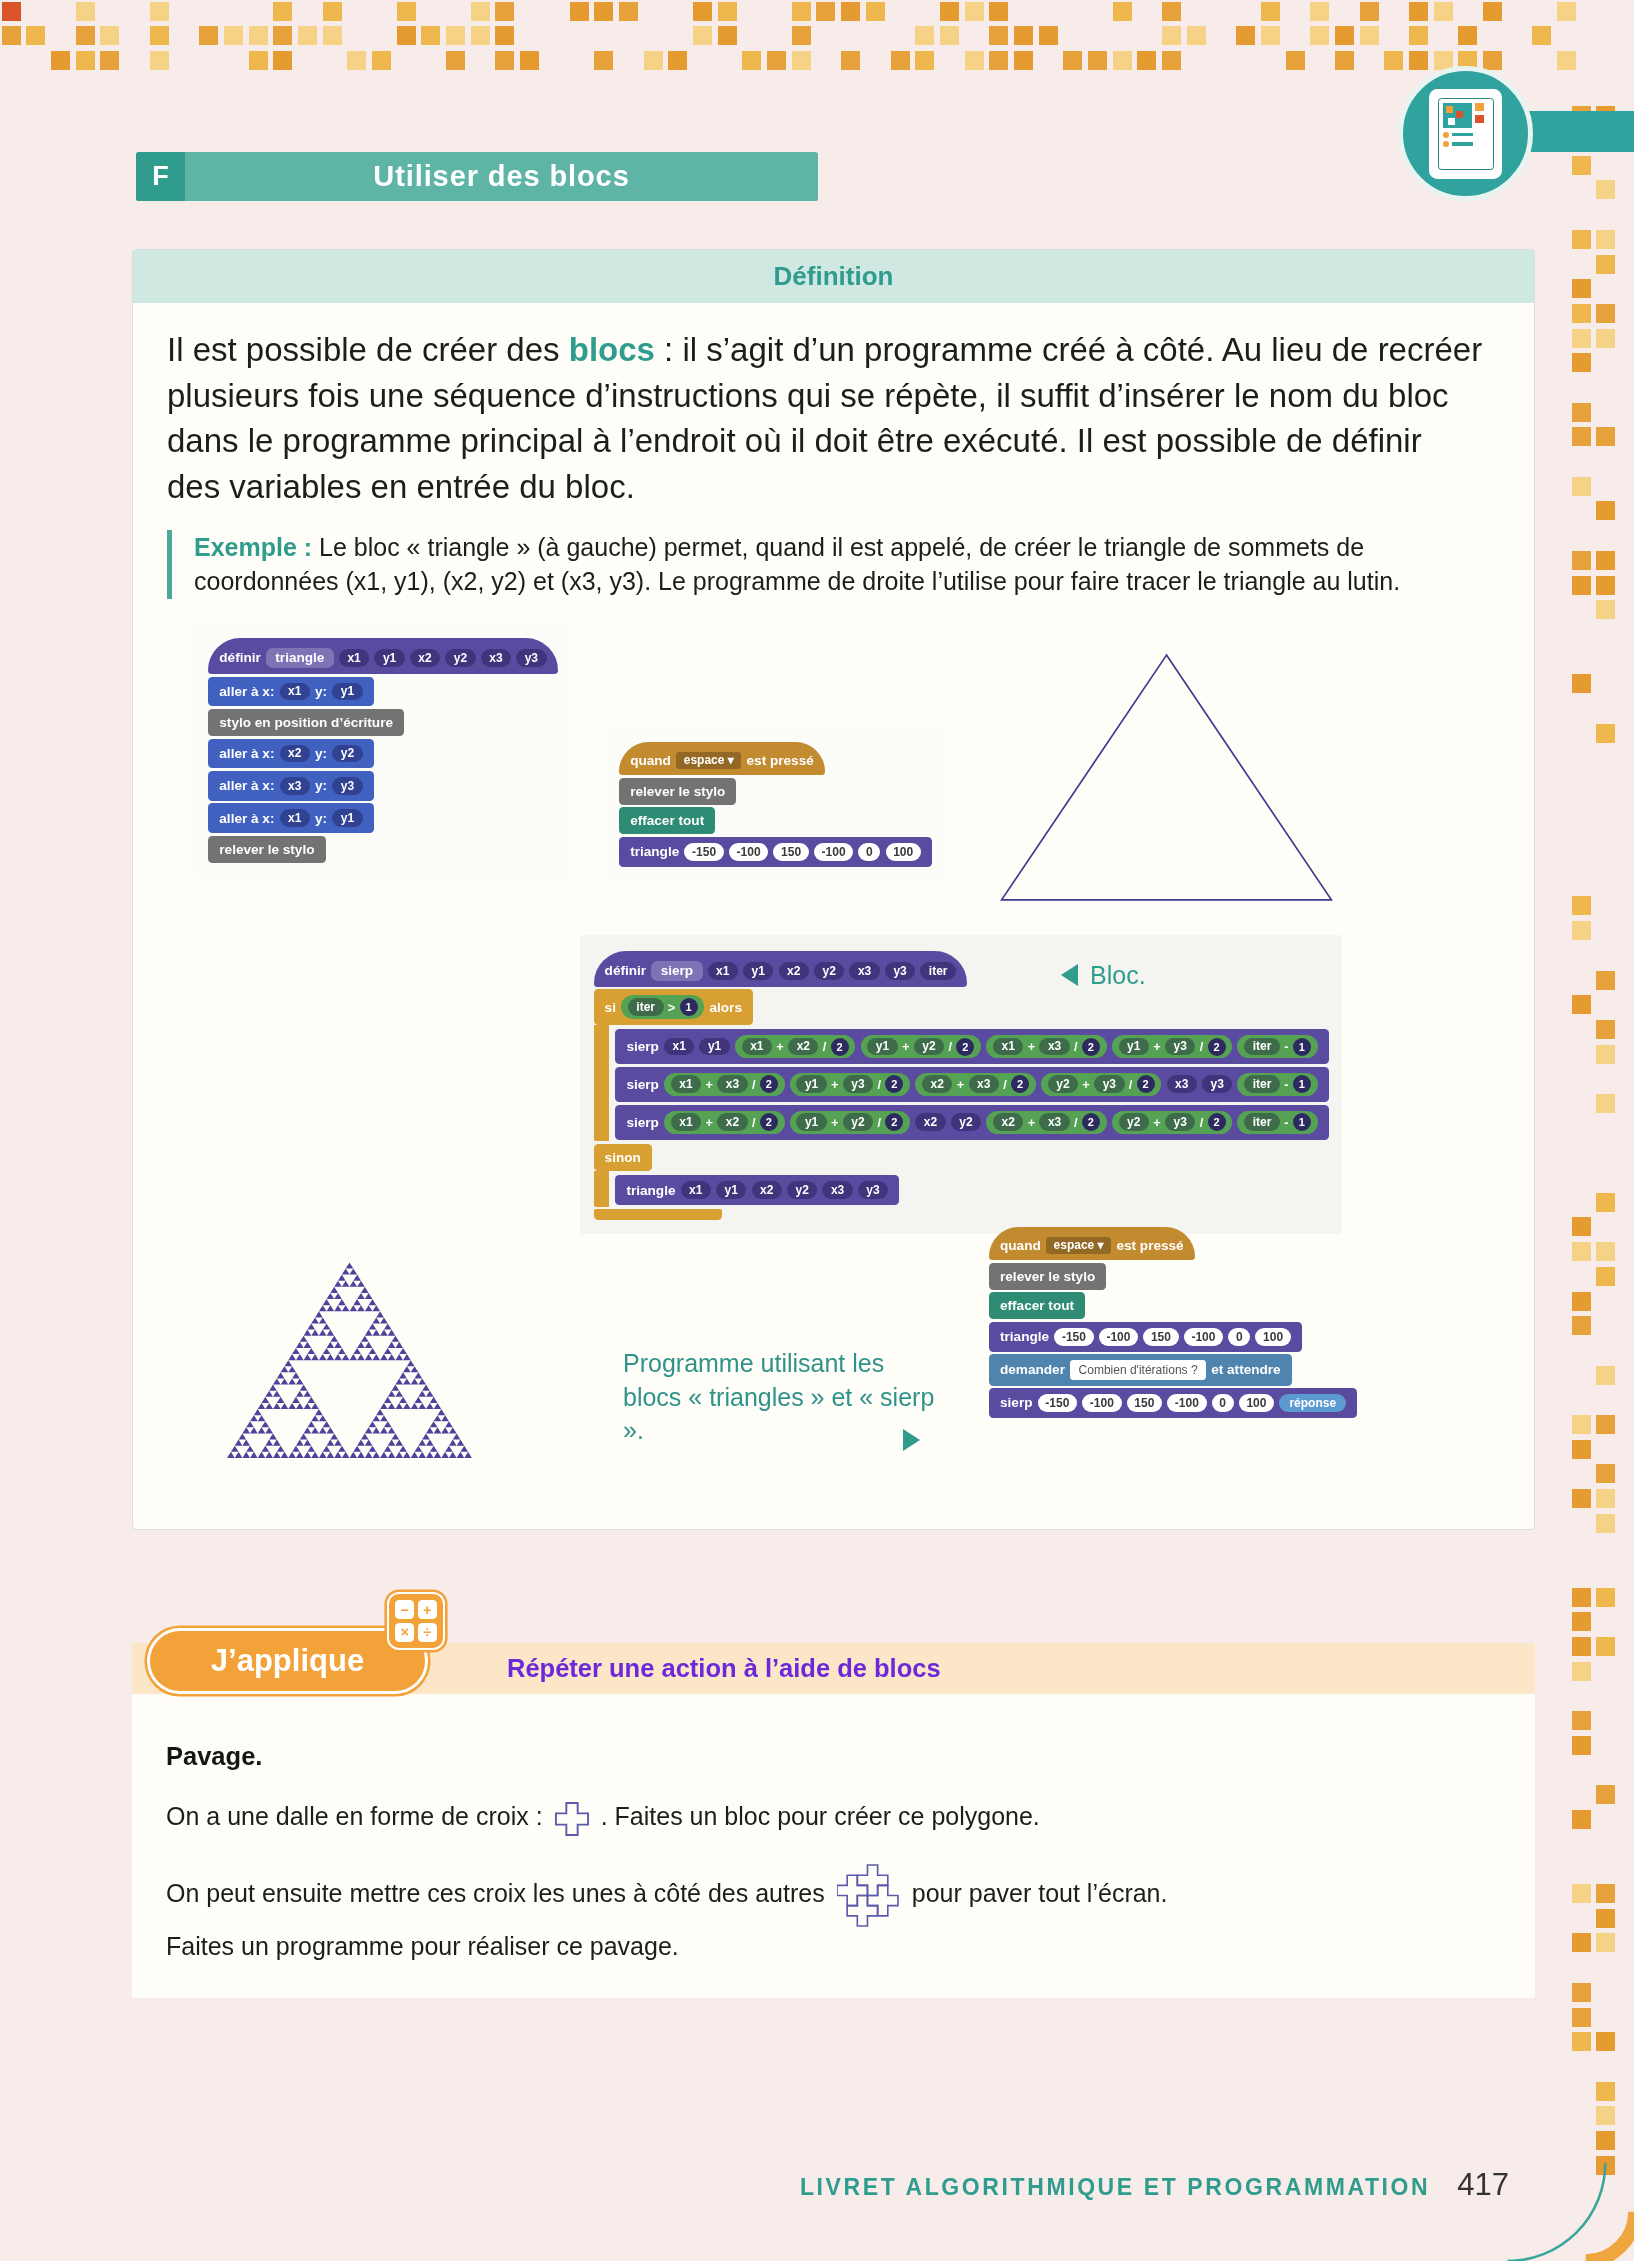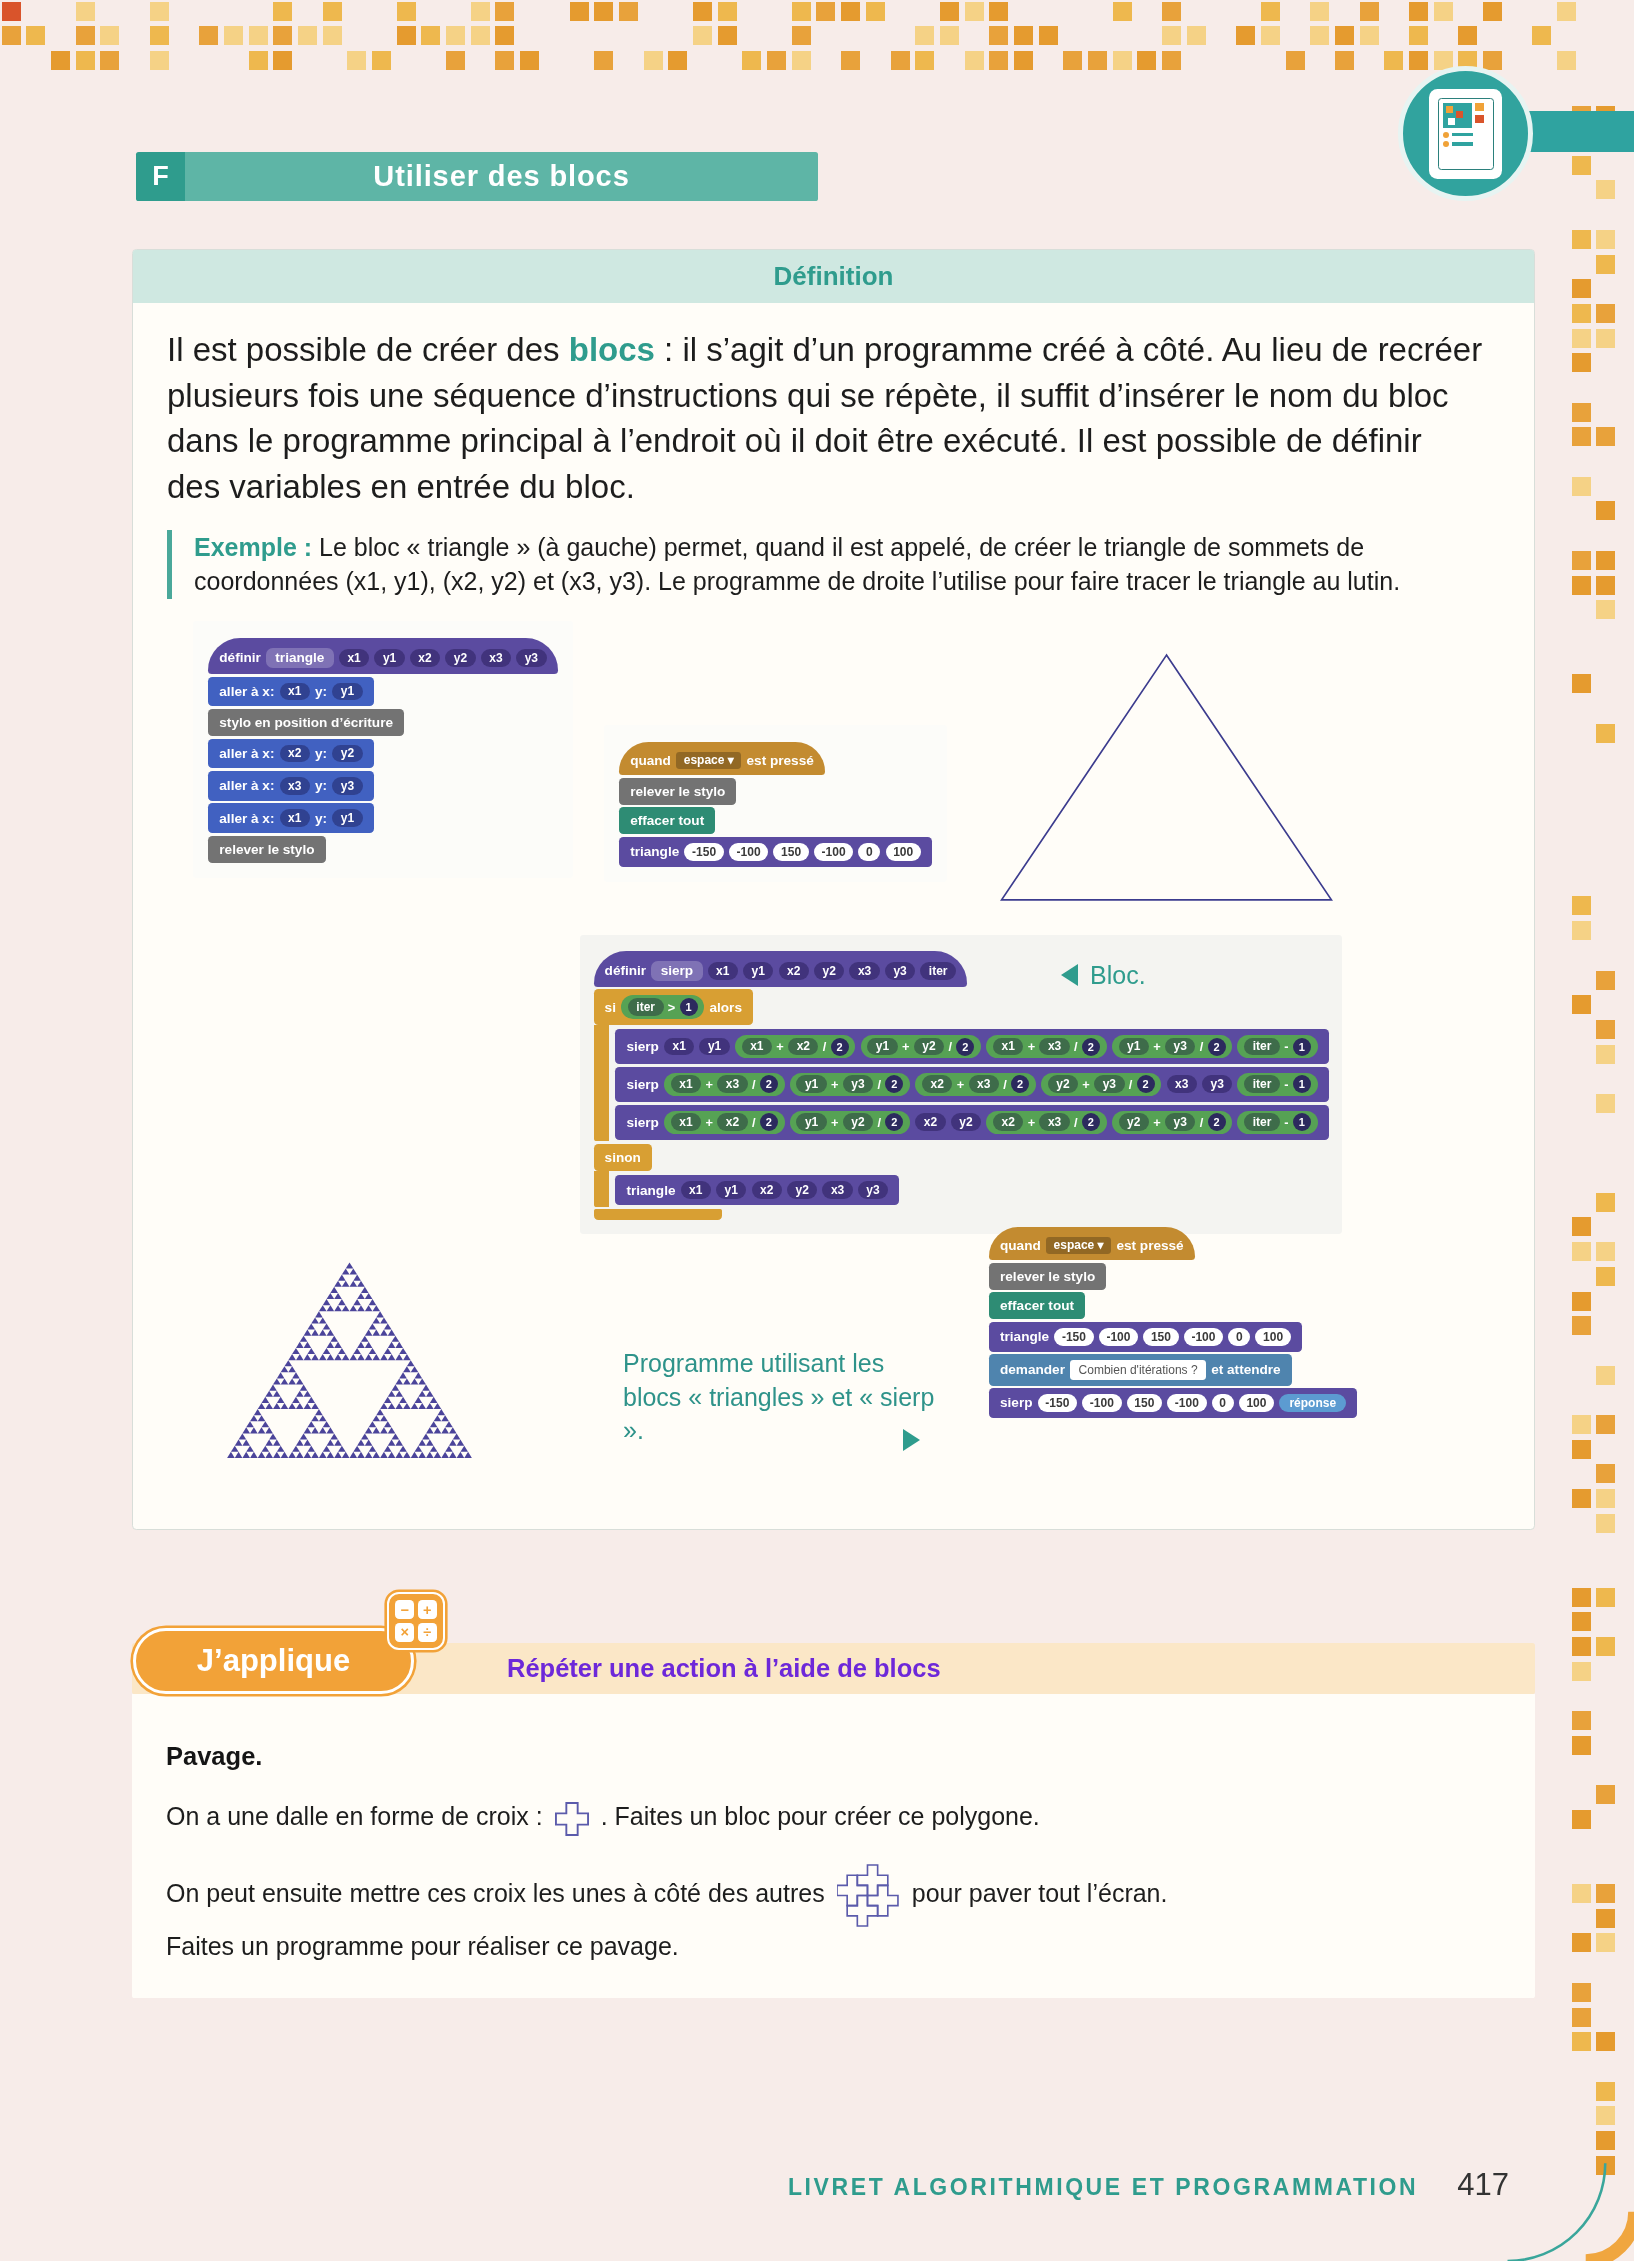--- a/index.html
+++ b/index.html
@@ -87,35 +87,35 @@
   .tk-d { background:rgba(0,0,0,.25); border-radius:3.4px; padding:1.7px 7.7px; font-size:12px; }
   .tk-i { background:#fff; color:#555; border-radius:3.4px; padding:2.6px 8.5px; font-size:12px; font-weight:normal; }
   .tk-r { background:#5c9bd1; border-radius:851px; padding:1.7px 10.2px; font-size:12px; }
   .c-body { border-left:15.3px solid #d89f33; padding:1.7px 0 1.7px 6.8px; width:max-content; border-radius:0 0 0 2.6px; }
   .c-end { width:128px; height:11px; background:#d89f33; border-radius:1.7px 1.7px 4.3px 4.3px; margin-top:2.6px; }
 
   
   .apply-section { position:absolute; left:132px; top:1628px; width:1403px; z-index:2; }
   .apply-band { margin-top:15.3px; height:51px; background:#fbe7c7; display:flex; align-items:center; border-radius:2.6px; }
   .apply-title { color:#6d28d9; font-weight:bold; font-size:25.5px; margin-left:375px; }
-  .apply-badge { position:absolute; left:1px; top:0px; width:281px; height:66px; background:#f2a238;
+  .apply-badge { position:absolute; left:15px; top:0px; width:281px; height:66px; background:#f2a238;
     border-radius:36px; border:3.4px solid #fff; box-shadow:0 0 0 2.6px #f2a238;
     display:flex; align-items:center; justify-content:center; color:#fff; font-weight:bold; font-size:31px; }
   .calc-icon { position:absolute; left:255px; top:-36px; width:58px; height:58px; background:#f2a238;
     border-radius:12px; border:2.6px solid #fff; box-shadow:0 0 0 2.6px #f2a238;
     display:grid; grid-template-columns:1fr 1fr; gap:3.4px; padding:6px; }
   .calc-cell { background:#fff; border-radius:4.3px; color:#f2a238; font-weight:bold; font-size:14.5px;
     display:flex; align-items:center; justify-content:center; }
   .apply-body { background:#fffdf8; min-height:294px; padding:48px 51px 34px 34px; border-radius:0 0 2.6px 2.6px; }
   .pavage-title { font-size:25.5px; font-weight:bold; color:#151515; }
   .ex-line { font-size:25px; color:#1d1d1d; margin-top:27px; line-height:1.45; }
   .inline-icon { vertical-align:middle; margin:0 5.1px; }
 
   
-  .footer { position:absolute; top:2167px; right:126px; display:flex; align-items:baseline; gap:39px; z-index:2; }
+  .footer { position:absolute; top:2167px; right:126px; display:flex; align-items:baseline; gap:27px; z-index:2; }
   .footer-label { color:#2f9c8d; font-weight:bold; font-size:23px; letter-spacing:2.6px; }
   .footer-page { color:#333; font-size:31px; }
   .corner-arcs { position:absolute; right:0; bottom:0; z-index:1; }
 </style>
 </head>
 <body>
 
 <div class="page">
 
   <div id="deco">

